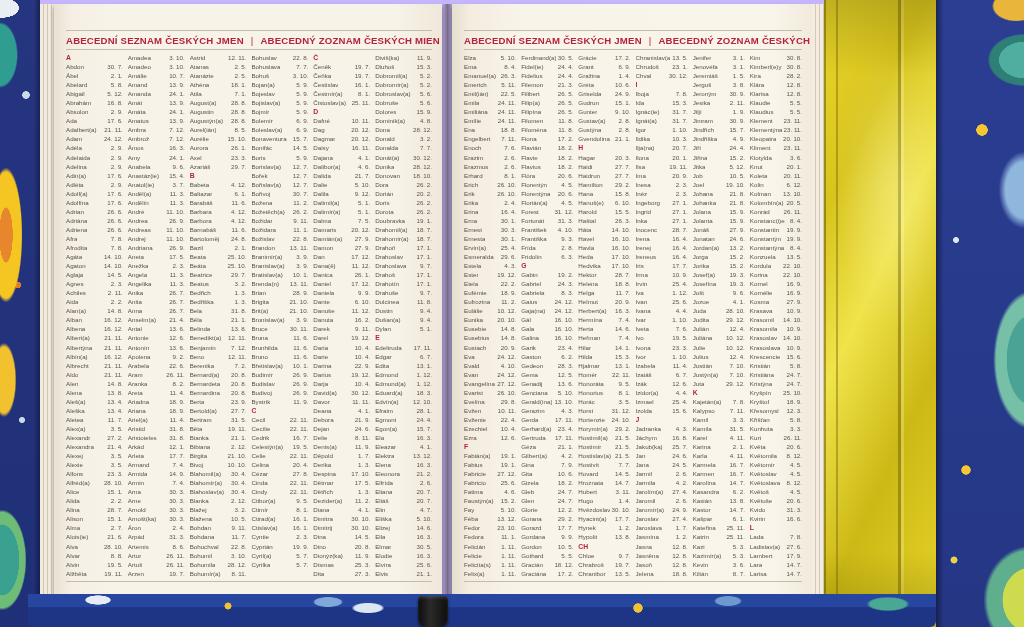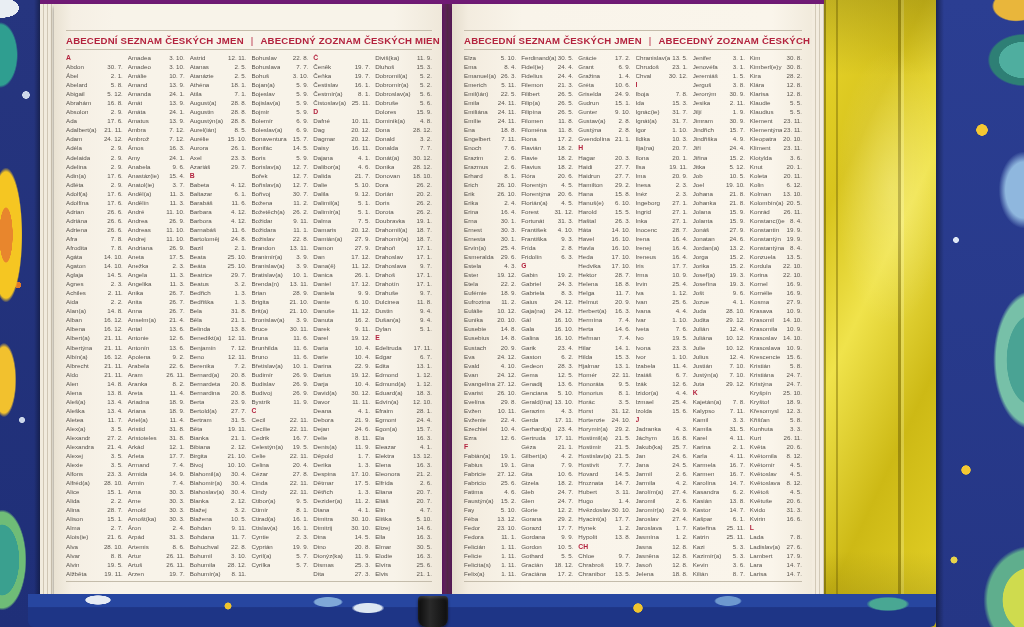--- a/index.html
+++ b/index.html
@@ -1,17 +1,17 @@
 <!DOCTYPE html>
 <html><head>
 <meta charset="utf-8">
 <style>
   html,body{margin:0;padding:0;background:#4a4a42;}
   #canvas{position:relative;width:1024px;height:627px;overflow:hidden;
-          font-family:"Liberation Sans",sans-serif;background:#701a75;}
+          font-family:"Liberation Sans",sans-serif;background:#c4b5fd;}
 
   
   .cover-left{position:absolute;left:0;top:0;width:40px;height:627px;
     background:
       radial-gradient(28px 16px at 2px 8px,#e9eef3 0 60%,transparent 61%),
       radial-gradient(30px 55px at 0px 55px,#2f9e90 0 55%,transparent 60%),
       radial-gradient(8px 8px at 26px 95px,#cdd8ea 0 45%,transparent 50%),
       radial-gradient(22px 90px at 6px 235px,#e8862d 0 30%,#f5c622 31% 70%,transparent 75%),
       radial-gradient(4px 4px at 14px 205px,#e07b28 0 60%,transparent 65%),
       radial-gradient(4px 4px at 10px 255px,#e07b28 0 60%,transparent 65%),

